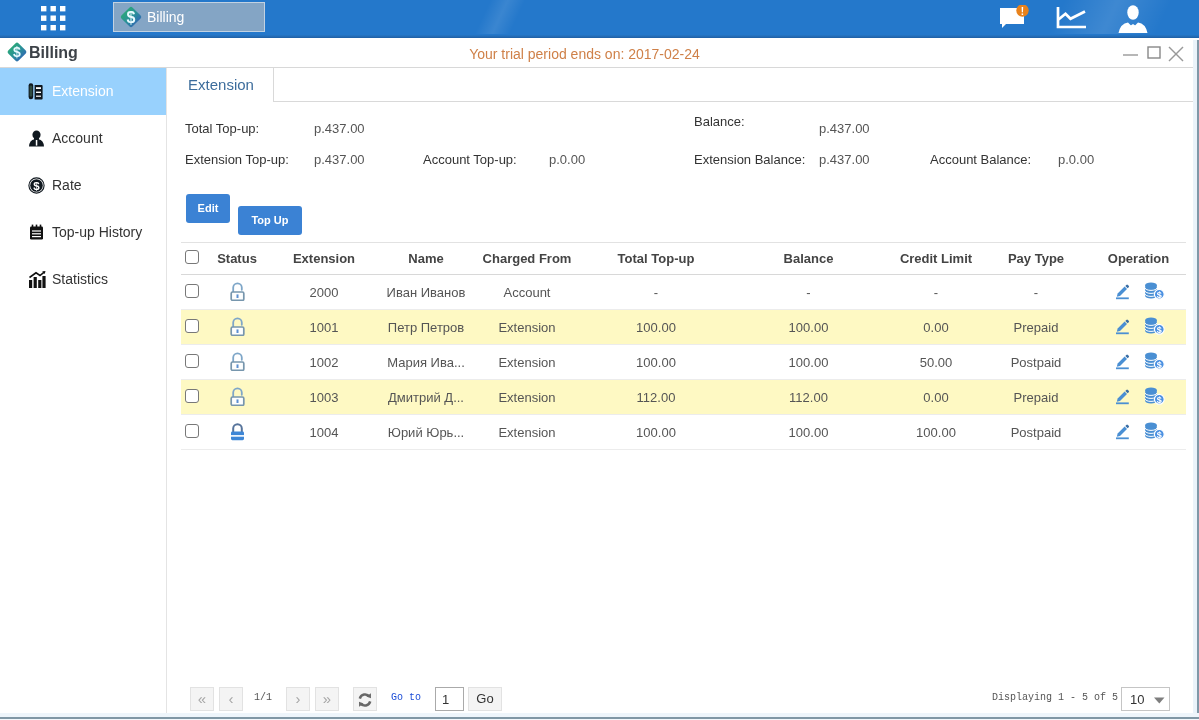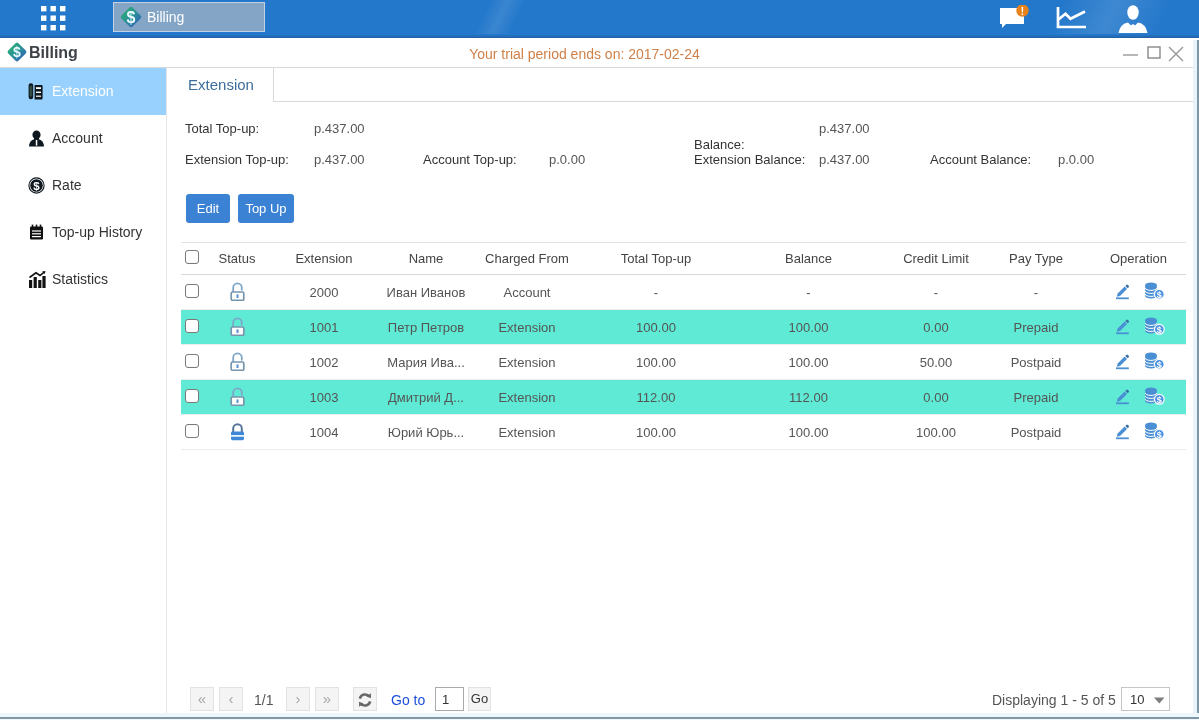--- a/index.html
+++ b/index.html
@@ -28,35 +28,35 @@
 .mitem.sel { background:#98d1fd; }
 .mitem.sel .lb { color:#fff; }
 
 #content { position:absolute; left:168px; top:68px; width:1031px; height:649px; background:#fff; }
 #tabstrip { position:absolute; left:0; top:0; width:1031px; height:34px; border-bottom:1px solid #d9d9d9; }
 #tabactive { position:absolute; left:0; top:0; width:106px; height:34px; background:#fff;
   border-right:1px solid #d9d9d9; }
 #tabactive span { position:absolute; left:0; width:106px; top:8px; text-align:center; color:#3d6d9c; font-size:15px; }
 .lbl { font-weight:normal; color:#333; font-size:13px; }
 .val { color:#555; font-size:13px; }
-.btn { position:absolute; background:#3b82d4; color:#fff; font-size:13px; font-weight:normal; text-align:center;
+.btn { position:absolute; background:#3b82d4; color:#fff; font-size:11px; font-weight:bold; text-align:center;
   border-radius:3px; line-height:29px; height:29px; }
 
 #tbl { position:absolute; left:13px; top:174px; width:1005px; border-collapse:collapse; table-layout:fixed; }
-#tbl th { height:32px; font-size:13px; font-weight:normal; color:#444; border-bottom:1px solid #d8d8d8; }
+#tbl th { height:32px; font-size:13px; font-weight:bold; color:#444; border-bottom:1px solid #d8d8d8; }
 #tbl td { height:35px; font-size:13px; color:#555; text-align:center; }
-#tbl tr.alt { background:#5eead4; }
+#tbl tr.alt { background:#fef9c3; }
 #tbl tbody tr { border-bottom:1px solid #ececec; }
 #tbl { border-top:1px solid #e2e2e2; }
 .cb { width:14px; height:14px; border:1.5px solid #787878; border-radius:3px; background:#fff; display:inline-block; }
 
 #footer { position:absolute; left:168px; top:686px; width:1031px; height:26px; background:#fff; }
 .pbtn { position:absolute; top:1px; width:24px; height:24px; background:#f4f4f4; border:1px solid #e2e2e2;
   color:#a6a6a6; text-align:center; line-height:22px; font-size:15px; }
-.ptxt { position:absolute; top:6px; font-size:14px; color:#555; }
+.ptxt { position:absolute; top:6px; font-size:10px; color:#555;font-family:Liberation Mono, monospace; }
 #bottombar { position:absolute; left:0; top:713px; width:1199px; height:7px;
   background:linear-gradient(180deg,#eef5fb 0 4px,#8097a5 4px 6px,#f2f7fb 6px 7px); }
 #rightedge { position:absolute; left:1193px; top:40px; width:6px; height:673px; background:linear-gradient(90deg,#eaf3fa 0 4px,#7f98a8 4px 6px); }
 </style>
 </head>
 <body>
 
 <div id="topbar">
   <div class="streak1"></div>
     <div class="streak2"></div>
@@ -195,34 +195,34 @@
 
 <div id="content">
   <div id="tabstrip">
       <div id="tabactive">
         <span>Extension</span>
       </div>
     </div>
 
   <div class="abs lbl" style="left:17px;top:53px">Total Top-up:</div>
   <div class="abs val" style="left:146px;top:53px">p.437.00</div>
-  <div class="abs lbl" style="left:526px;top:69px">Balance:</div>
+  <div class="abs lbl" style="left:526px;top:46px">Balance:</div>
   <div class="abs val" style="left:651px;top:53px">p.437.00</div>
 
   <div class="abs lbl" style="left:17px;top:84px">Extension Top-up:</div>
   <div class="abs val" style="left:146px;top:84px">p.437.00</div>
   <div class="abs lbl" style="left:255px;top:84px">Account Top-up:</div>
   <div class="abs val" style="left:381px;top:84px">p.0.00</div>
   <div class="abs lbl" style="left:526px;top:84px">Extension Balance:</div>
   <div class="abs val" style="left:651px;top:84px">p.437.00</div>
   <div class="abs lbl" style="left:762px;top:84px">Account Balance:</div>
   <div class="abs val" style="left:890px;top:84px">p.0.00</div>
 
   <div class="btn" style="left:18px;top:126px;width:44px">Edit</div>
-  <div class="btn" style="left:70px;top:126px;width:56px">Top Up</div>
+  <div class="btn" style="left:70px;top:138px;width:64px">Top Up</div>
 
   <table id="tbl">
     <colgroup>
         <col style="width:29px">
         <col style="width:54px">
         <col style="width:120px">
         <col style="width:84px">
         <col style="width:118px">
         <col style="width:140px">
         <col style="width:165px">
@@ -416,21 +416,21 @@
   <div class="pbtn" style="left:118px">›</div>
   <div class="pbtn" style="left:147px">»</div>
   <div class="pbtn" style="left:185px"><svg width="16" height="16" viewBox="0 0 16 16" style="margin-top:4px">
     <path d="M2.8 6.6 A5.4 5.4 0 0 1 12.4 4.6" fill="none" stroke="#686868" stroke-width="2.5"></path>
     <path d="M13.9 1.2 l0.1 5 l-4.6 -1.6 z" fill="#686868"></path>
     <path d="M13.2 9.4 A5.4 5.4 0 0 1 3.6 11.4" fill="none" stroke="#686868" stroke-width="2.5"></path>
     <path d="M2.1 14.8 l-0.1 -5 l4.6 1.6 z" fill="#686868"></path>
   </svg></div>
   <div class="ptxt" style="left:223px;color:#1d4ed8">Go to</div>
   <div class="abs" style="left:267px;top:1px;width:29px;height:24px;border:1px solid #aaa;background:#fff;font-size:13px;color:#333;padding:4px 0 0 6px">1</div>
-  <div class="pbtn" style="left:300px;width:23px;color:#333;font-size:13px">Go</div>
+  <div class="pbtn" style="left:300px;width:34px;color:#333;font-size:13px">Go</div>
   <div class="ptxt" style="left:824px">Displaying 1 - 5 of 5</div>
   <div class="abs" style="left:953px;top:1px;width:49px;height:24px;border:1px solid #c5c5c5;background:#fff;font-size:13px;color:#333;padding:4px 0 0 8px">10
     <svg class="abs" style="left:32px;top:9px" width="11" height="7">
         <path d="M0 0.5 h10.5 l-5.2 6 z" fill="#7e7e7e"></path>
       </svg>
   </div>
 </div>
 
 <div id="bottombar"></div>
 <div id="rightedge"></div>

